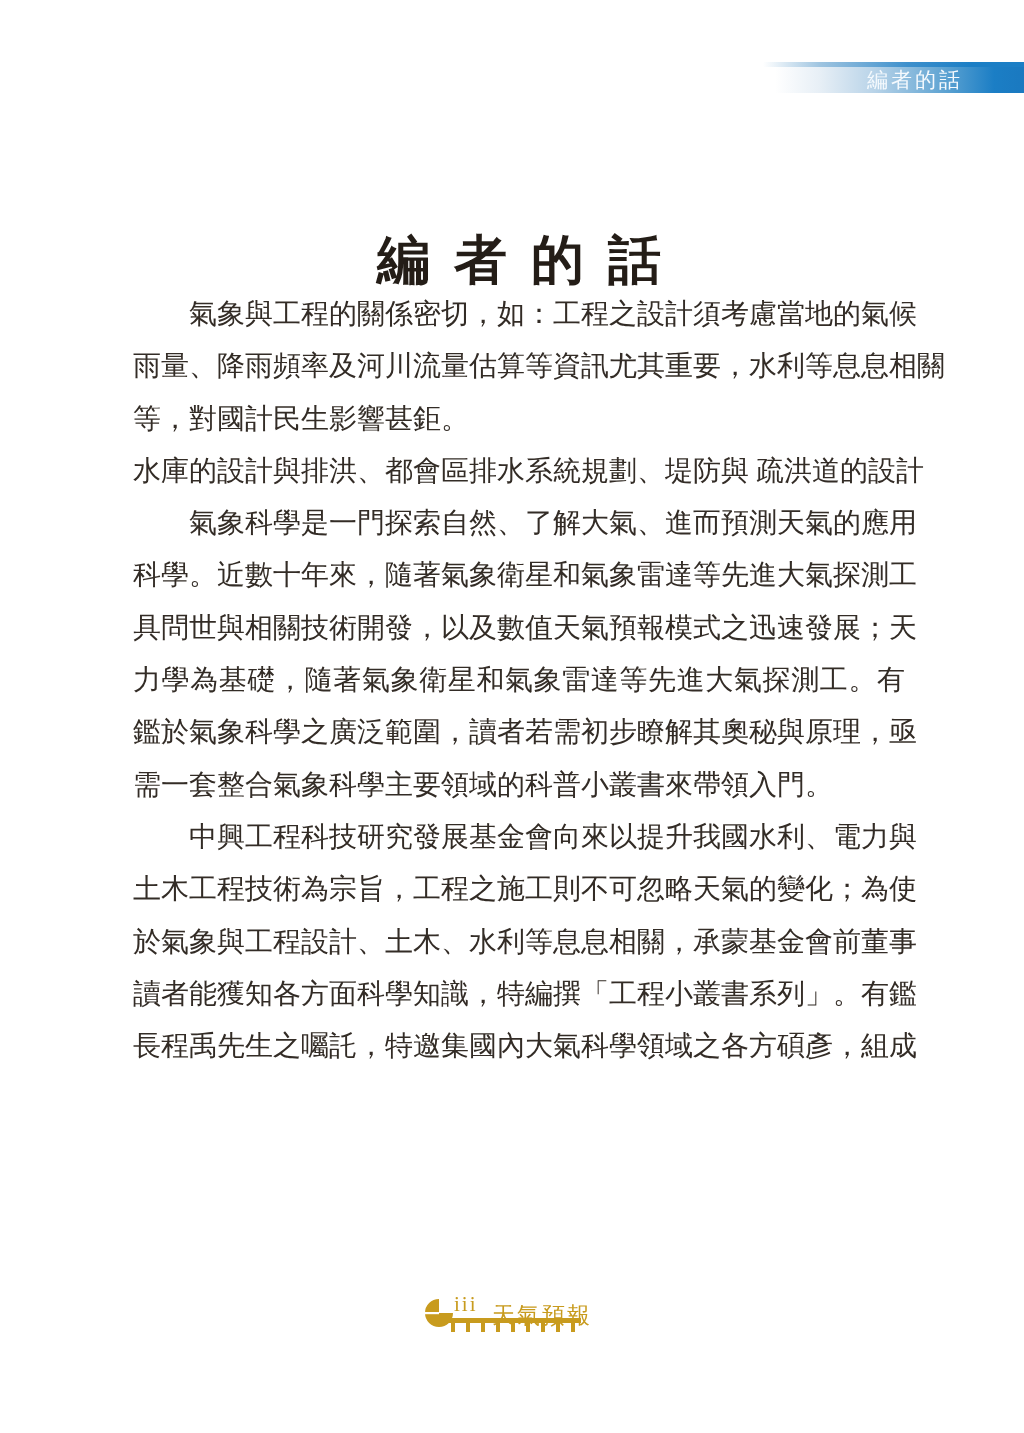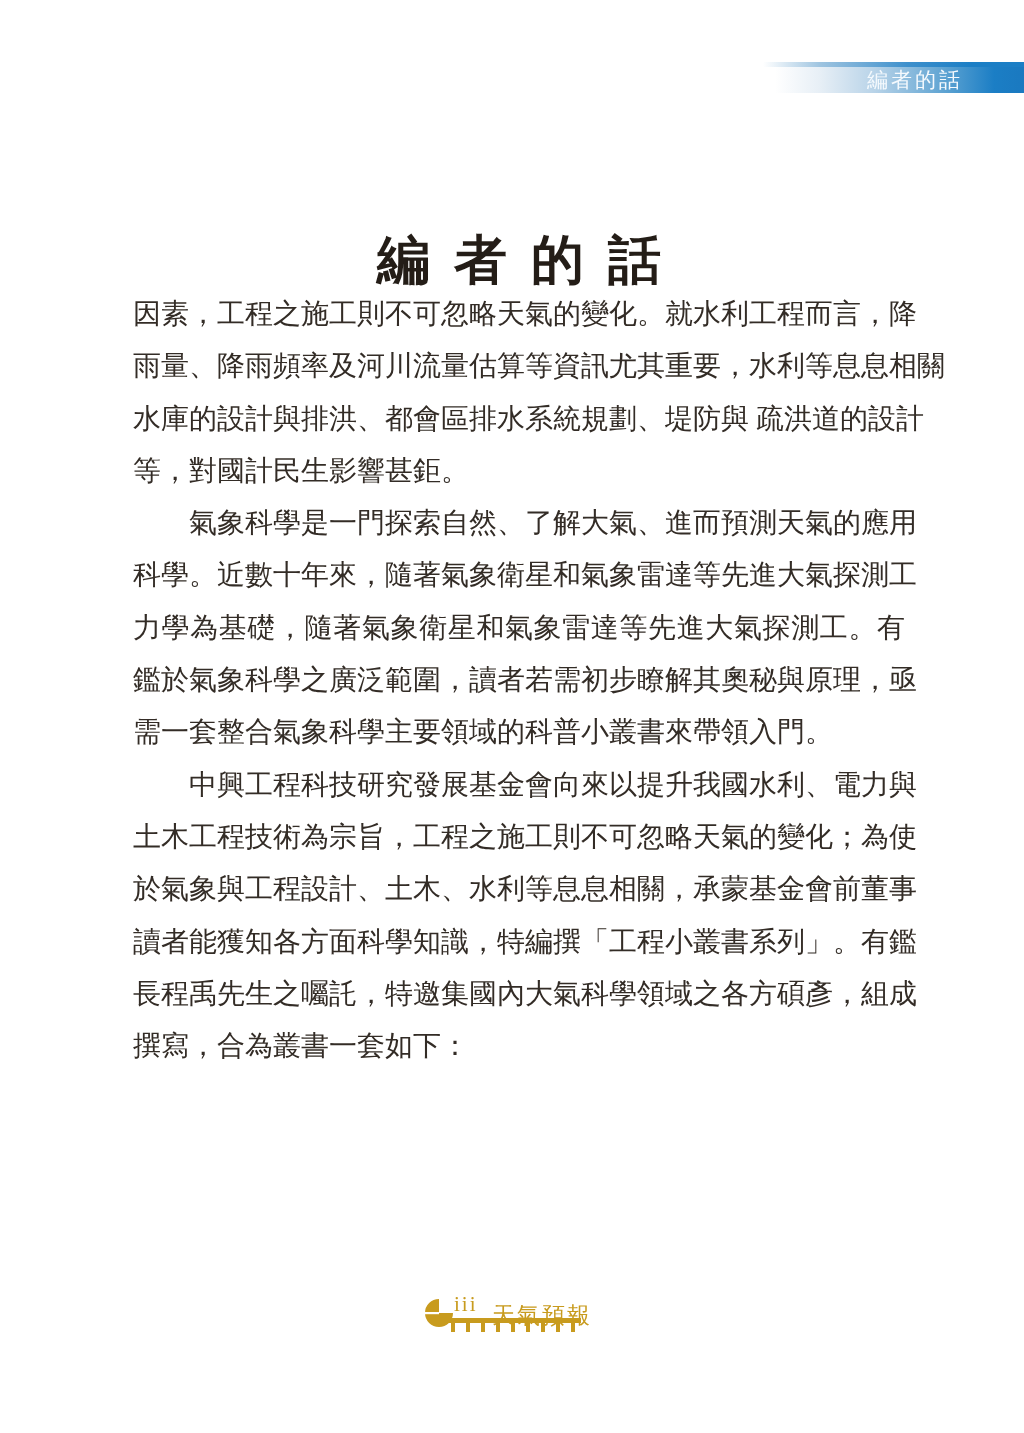--- a/index.html
+++ b/index.html
@@ -99,35 +99,35 @@
 
 <div class="page">
 
   <div class="header-bar">
     <span class="header-label">編者的話</span>
   </div>
 
   <h1 class="page-title">編者的話</h1>
 
   <div class="body-text">
-      <div class="line">因素，工程之施工則不可忽略天氣的變化。就水利工程而言，降</div>
+      <div class="line indent">氣象與工程的關係密切，如：工程之設計須考慮當地的氣候</div>
       <div class="line">雨量、降雨頻率及河川流量估算等資訊尤其重要，水利等息息相關</div>
+      <div class="line last">等，對國計民生影響甚鉅。</div>
       <div class="line">水庫的設計與排洪、都會區排水系統規劃、堤防與 疏洪道的設計</div>
-      <div class="line last">等，對國計民生影響甚鉅。</div>
       <div class="line indent">氣象科學是一門探索自然、了解大氣、進而預測天氣的應用</div>
       <div class="line">科學。近數十年來，隨著氣象衛星和氣象雷達等先進大氣探測工</div>
+      <div class="line">具問世與相關技術開發，以及數值天氣預報模式之迅速發展；天</div>
       <div class="line">力學為基礎，隨著氣象衛星和氣象雷達等先進大氣探測工。有</div>
       <div class="line">鑑於氣象科學之廣泛範圍，讀者若需初步瞭解其奧秘與原理，亟</div>
       <div class="line last">需一套整合氣象科學主要領域的科普小叢書來帶領入門。</div>
       <div class="line indent">中興工程科技研究發展基金會向來以提升我國水利、電力與</div>
       <div class="line">土木工程技術為宗旨，工程之施工則不可忽略天氣的變化；為使</div>
       <div class="line">於氣象與工程設計、土木、水利等息息相關，承蒙基金會前董事</div>
       <div class="line">讀者能獲知各方面科學知識，特編撰「工程小叢書系列」。有鑑</div>
       <div class="line">長程禹先生之囑託，特邀集國內大氣科學領域之各方碩彥，組成</div>
-      <div class="line last">撰寫，合為叢書一套如下：</div>
     </div>
 
   <div class="footer">
     <svg class="footer-logo" viewBox="0 0 30 32" xmlns="http://www.w3.org/2000/svg">
       <path d="M15,1 A14,14 0 1,0 29,15 L15,15 Z" fill="#c89b1e"></path>
       <rect x="0" y="14" width="15" height="2.2" fill="#ffffff"></rect>
     </svg>
     <span class="footer-page-number">iii</span>
     <span class="footer-book-title">天氣預報</span>
     <div class="footer-ruler-bar"></div>

